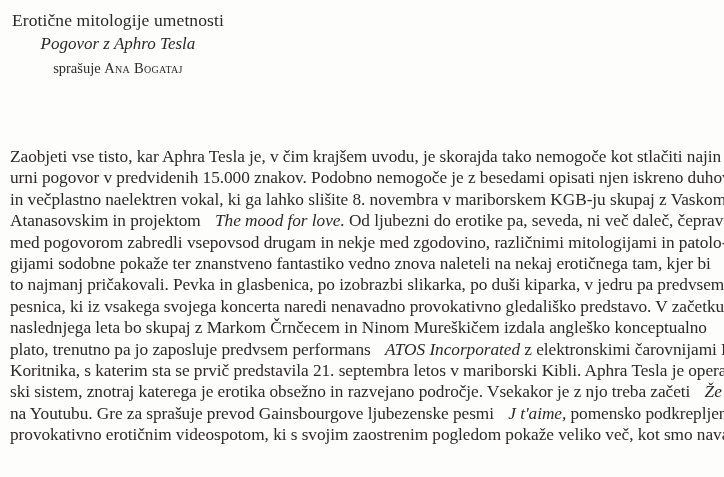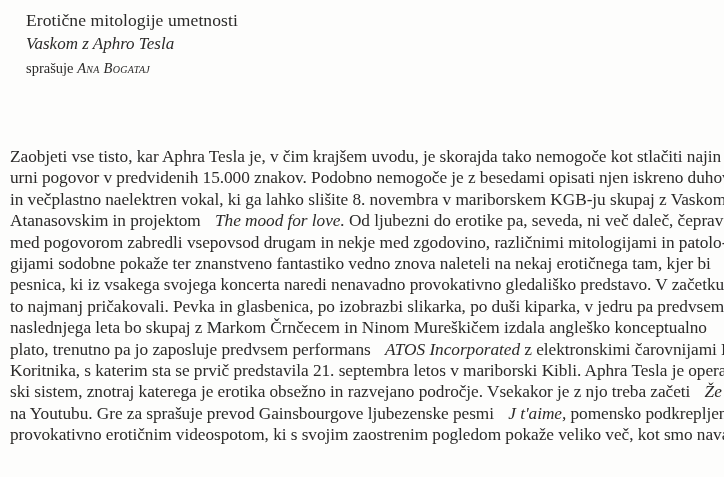--- a/index.html
+++ b/index.html
@@ -10,22 +10,23 @@
   body {
     width: 724px;
     height: 477px;
     overflow: hidden;
     position: relative;
     color: #2b2a29;
     font-family: "DejaVu Serif", "Liberation Serif", serif;
   }
   .header {
     position: absolute;
-    left: 26px;
+    left: 12px;
     top: 8px;
+    text-align: center;
   }
   .title {
     font-family: "Liberation Serif", serif;
     font-size: 17.5px;
     line-height: 24px;
     margin: 0;
     font-weight: normal;
     letter-spacing: 0.1px;
   }
   .subtitle {
@@ -38,21 +39,20 @@
   }
   .byline {
     font-family: "Liberation Serif", serif;
     font-size: 14.5px;
     line-height: 24px;
     margin: 0;
   }
   .byline .sc {
     font-variant: small-caps;
     letter-spacing: 0.3px;
-    font-style: italic;
   }
   .article {
     position: absolute;
     left: 10px;
     top: 146px;
     width: 712px;
   }
   .line {
     display: block;
     white-space: nowrap;
@@ -61,32 +61,32 @@
     line-height: 21.4px;
     letter-spacing: -0.05px;
   }
   .it { font-style: italic; margin-left: 10px; }
 </style>
 </head>
 <body>
 
 <div class="header">
   <h1 class="title">Erotične mitologije umetnosti</h1>
-  <h2 class="subtitle">Vaskom z Aphro Tesla</h2>
+  <h2 class="subtitle">Pogovor z Aphro Tesla</h2>
   <p class="byline"><span>sprašuje </span><span class="sc">Ana Bogataj</span></p>
 </div>
 
 <div class="article" id="article-body">
     <span class="line"><span>Zaobjeti vse tisto, kar Aphra Tesla je, v čim krajšem uvodu, je skorajda tako nemogoče kot stlačiti najin tri-</span></span>
     <span class="line"><span>urni pogovor v predvidenih 15.000 znakov. Podobno nemogoče je z besedami opisati njen iskreno duhovit</span></span>
     <span class="line"><span>in večplastno naelektren vokal, ki ga lahko slišite 8. novembra v mariborskem KGB-ju skupaj z Vaskom</span></span>
     <span class="line"><span>Atanasovskim in projektom </span><span class="it">The mood for love.</span><span> Od ljubezni do erotike pa, seveda, ni več daleč, čeprav sva</span></span>
     <span class="line"><span>med pogovorom zabredli vsepovsod drugam in nekje med zgodovino, različnimi mitologijami in patolo-</span></span>
     <span class="line"><span>gijami sodobne pokaže ter znanstveno fantastiko vedno znova naleteli na nekaj erotičnega tam, kjer bi</span></span>
+    <span class="line"><span>to najmanj pričakovali. Pevka in glasbenica, po izobrazbi slikarka, po duši kiparka, v jedru pa predvsem</span></span>
     <span class="line"><span>pesnica, ki iz vsakega svojega koncerta naredi nenavadno provokativno gledališko predstavo. V začetku</span></span>
-    <span class="line"><span>to najmanj pričakovali. Pevka in glasbenica, po izobrazbi slikarka, po duši kiparka, v jedru pa predvsem</span></span>
     <span class="line"><span>naslednjega leta bo skupaj z Markom Črnčecem in Ninom Mureškičem izdala angleško konceptualno</span></span>
     <span class="line"><span>plato, trenutno pa jo zaposluje predvsem performans </span><span class="it">ATOS Incorporated</span><span>  z elektronskimi čarovnijami Roka</span></span>
     <span class="line"><span>Koritnika, s katerim sta se prvič predstavila 21. septembra letos v mariborski Kibli. Aphra Tesla je operacij-</span></span>
     <span class="line"><span>ski sistem, znotraj katerega je erotika obsežno in razvejano področje. Vsekakor je z njo treba začeti </span><span class="it">Že tam:</span></span>
     <span class="line"><span>na Youtubu. Gre za sprašuje prevod Gainsbourgove ljubezenske pesmi </span><span class="it">J t'aime,</span><span> pomensko podkrepljen s</span></span>
     <span class="line"><span>provokativno erotičnim videospotom, ki s svojim zaostrenim pogledom pokaže veliko več, kot smo nava-</span></span>
   </div>
 
 </body></html>

